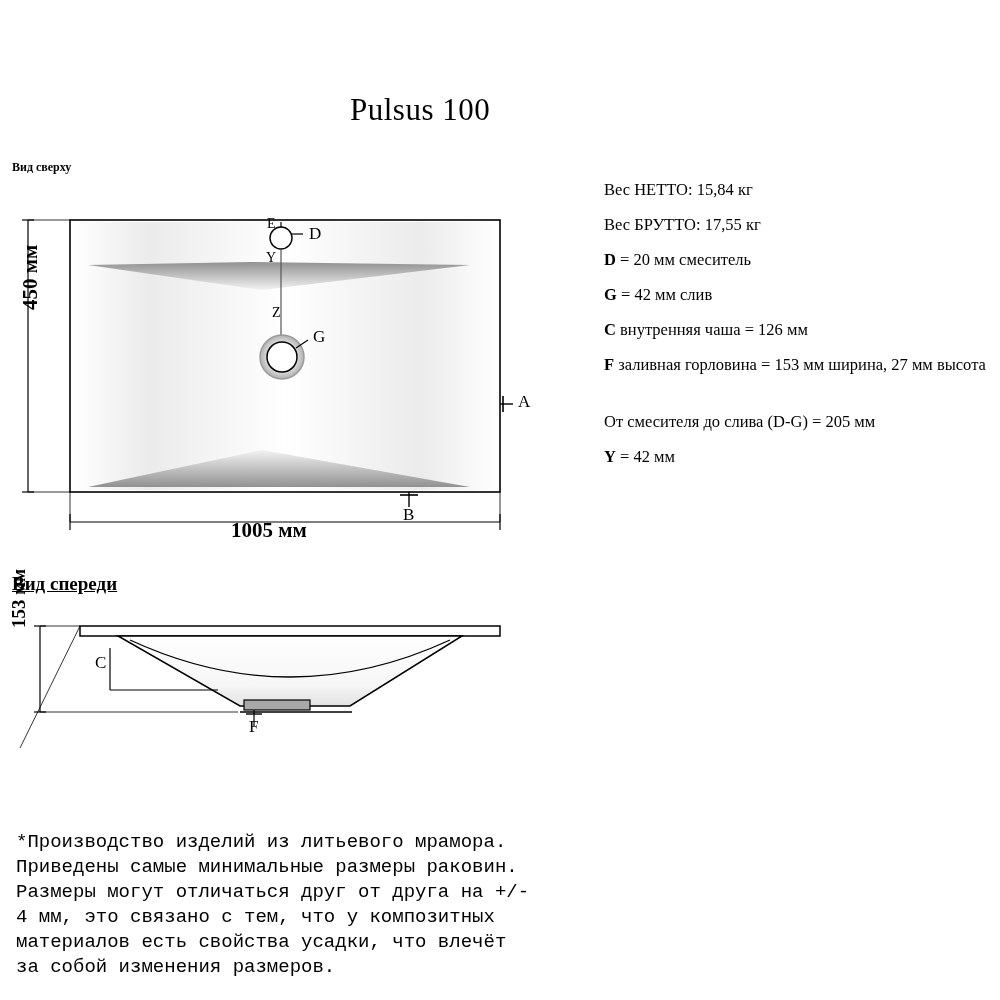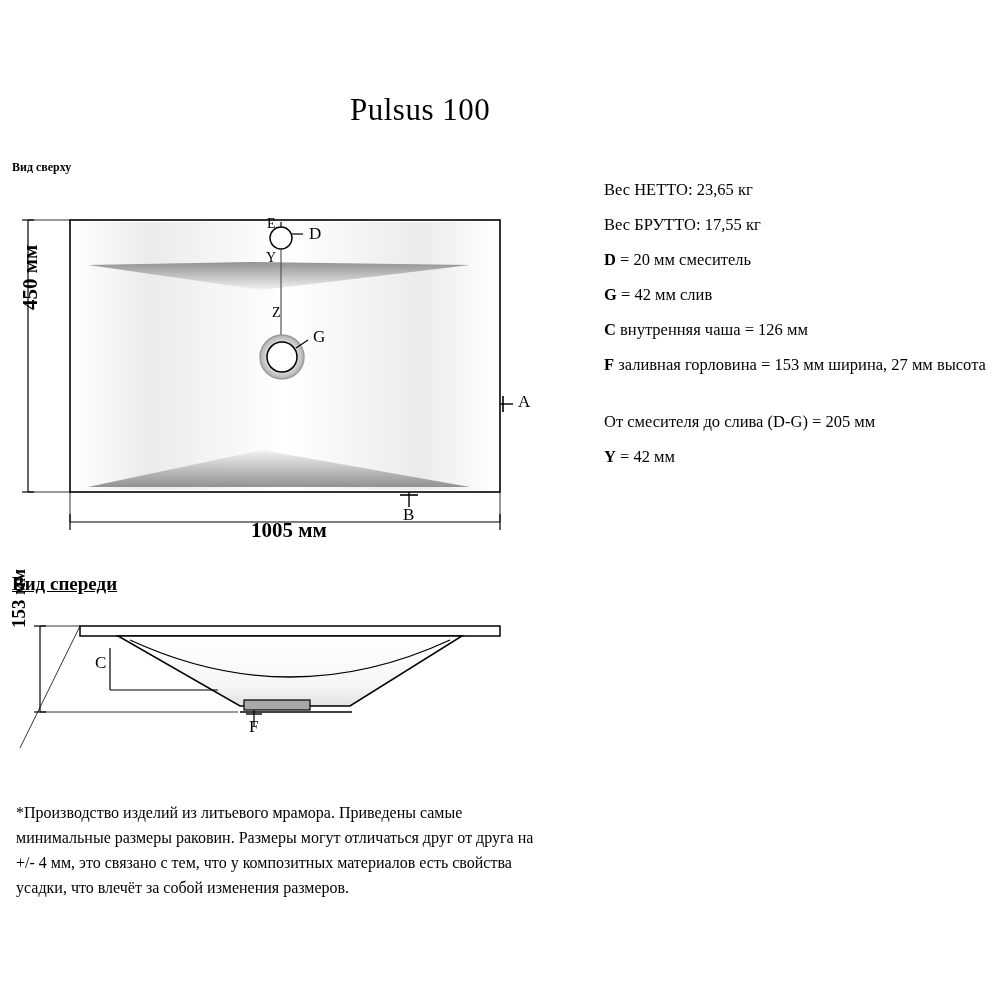--- a/index.html
+++ b/index.html
@@ -53,24 +53,25 @@
     line-height: 35px;
   }
   .specs .row { white-space: nowrap; }
   .specs .wrapline { white-space: normal; line-height: 35px; }
   .specs b { font-weight: bold; }
   .specs .gap { height: 22px; }
   
   .footnote {
     position: absolute;
     left: 16px;
-    top: 800px;
+    top: 830px;
     width: 520px;
-    font-size: 16px;
+    font-size: 19px;
     line-height: 25px;
+    font-family: Liberation Mono, monospace;
   }
   svg { display:block; }
   .svgwrap {
     position: absolute;
     left: 0; top: 0;
   }
 </style>
 </head>
 <body>
 
@@ -170,36 +171,36 @@
       <line x1="40" y1="626" x2="80" y2="626" stroke="#000000" stroke-width="0.8"></line>
       <line x1="40" y1="712" x2="238" y2="712" stroke="#000000" stroke-width="0.8"></line>
 
       <line x1="20" y1="748" x2="80" y2="626" stroke="#000000" stroke-width="0.8"></line>
       <line x1="20" y1="748" x2="500" y2="748" stroke="#ffffff" stroke-width="0.1"></line>
     </svg>
   </div>
 
   <div style="position:absolute;left:18px;top:310px;transform:rotate(-90deg);transform-origin:left top;font-size:21px;font-weight:bold;white-space:nowrap;">450 мм</div>
 
-  <div style="position:absolute;left:231px;top:518px;font-size:21px;font-weight:bold;margin-left:20px;">1005 мм</div>
+  <div style="position:absolute;left:231px;top:518px;font-size:21px;font-weight:bold;">1005 мм</div>
 
   <div style="position:absolute;left:8px;top:628px;transform:rotate(-90deg);transform-origin:left top;font-size:19px;font-weight:bold;white-space:nowrap;">153 мм</div>
 
   <div style="position:absolute;left:267px;top:216px;font-size:14px;">E</div>
   <div style="position:absolute;left:309px;top:224px;font-size:17px;">D</div>
   <div style="position:absolute;left:266px;top:250px;font-size:14px;">Y</div>
   <div style="position:absolute;left:272px;top:305px;font-size:14px;">Z</div>
   <div style="position:absolute;left:313px;top:327px;font-size:17px;">G</div>
   <div style="position:absolute;left:518px;top:392px;font-size:17px;">A</div>
   <div style="position:absolute;left:403px;top:505px;font-size:17px;">B</div>
   <div style="position:absolute;left:95px;top:653px;font-size:17px;">C</div>
   <div style="position:absolute;left:249px;top:717px;font-size:17px;">F</div>
 
   <div class="specs">
-    <div class="row"><span>Вес НЕТТО: 23,65 кг</span></div>
+    <div class="row"><span>Вес НЕТТО: 15,84 кг</span></div>
     <div class="row"><span>Вес БРУТТО: 17,55 кг</span></div>
     <div class="row"><b>D</b><span> = 20 мм смеситель</span></div>
     <div class="row"><b>G</b><span> = 42 мм слив</span></div>
     <div class="row"><b>C</b><span> внутренняя чаша = 126 мм</span></div>
     <div class="wrapline"><b>F</b><span> заливная горловина = 153 мм ширина, 27 мм высота</span></div>
     <div class="gap"></div>
     <div class="row"><span>От смесителя до слива (D-G) = 205 мм</span></div>
     <div class="row"><b>Y</b><span> = 42 мм</span></div>
   </div>
 

